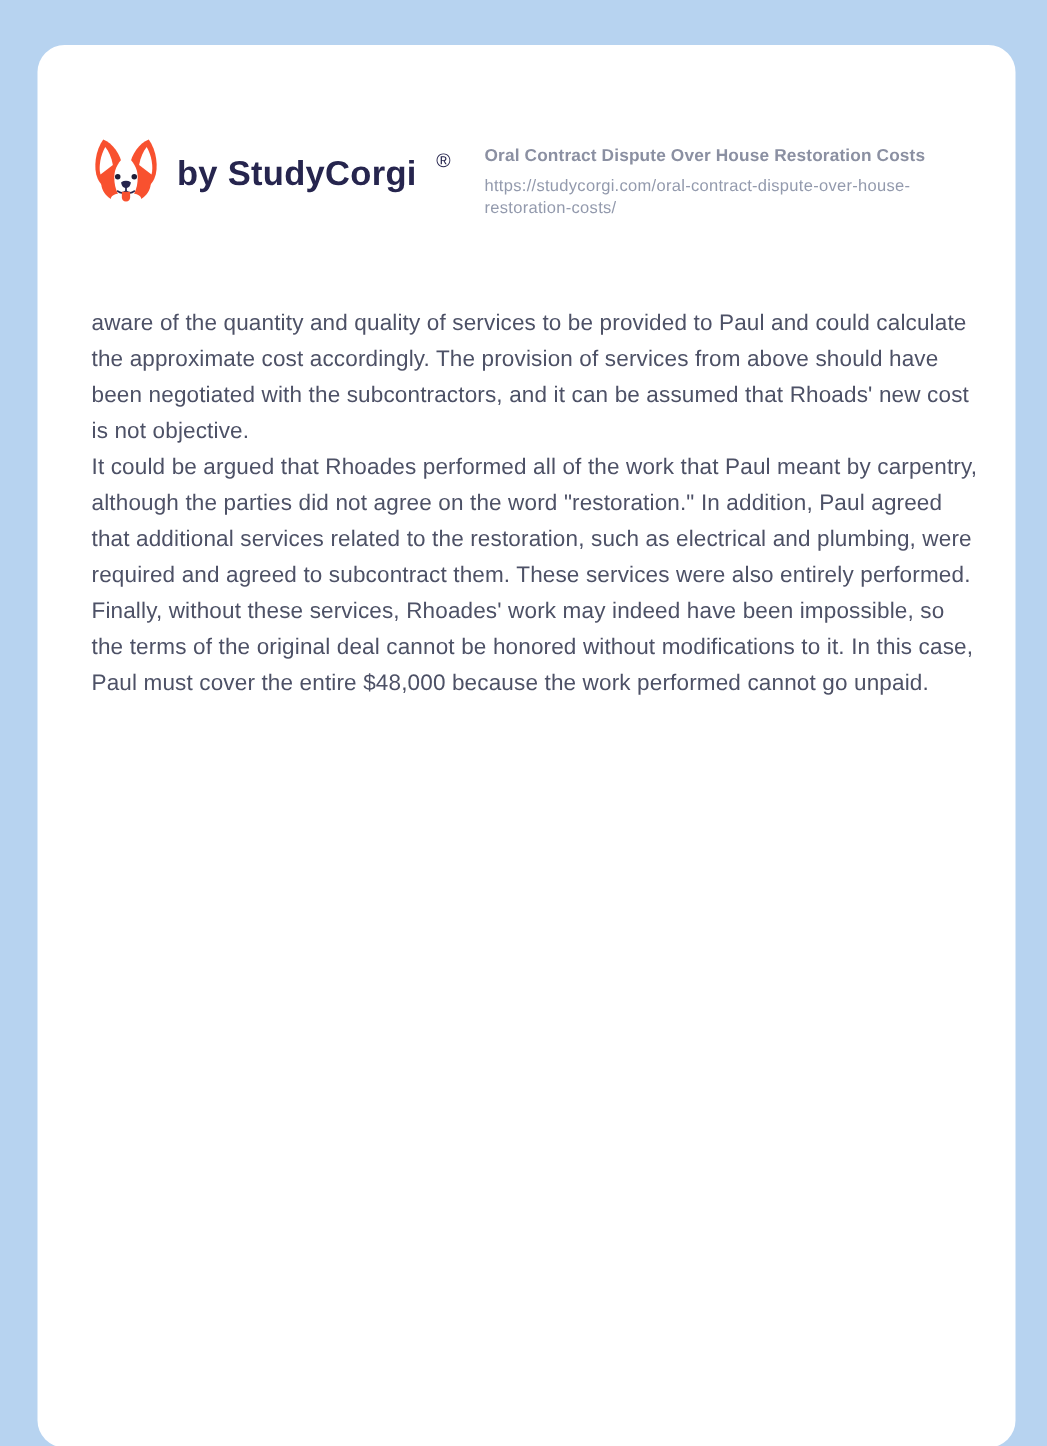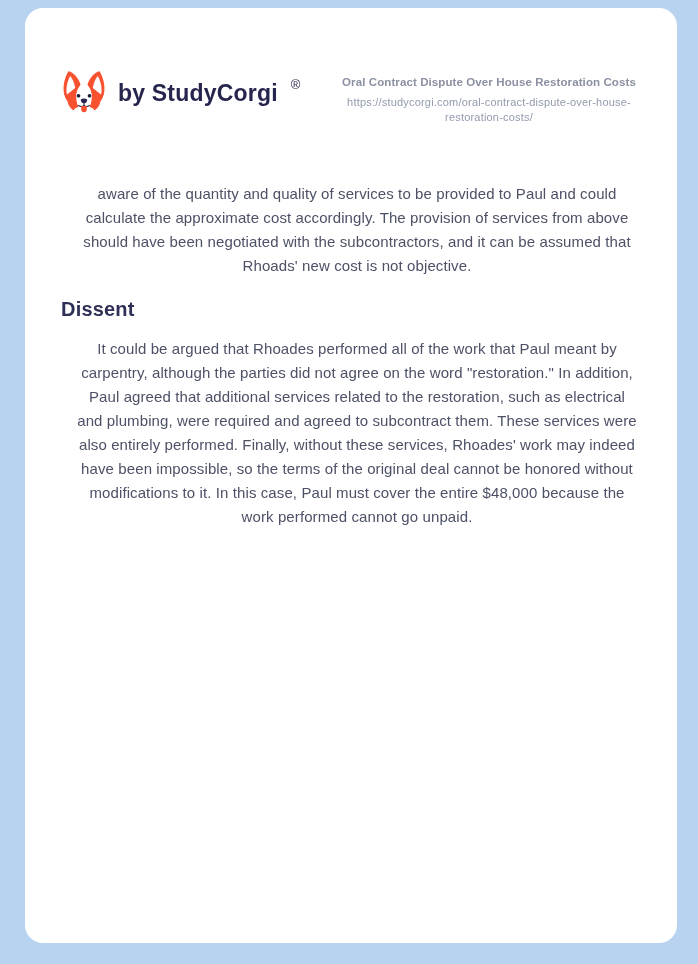--- a/index.html
+++ b/index.html
@@ -6,21 +6,21 @@
   html, body {
     margin: 0; padding: 0;
     width: 698px; height: 964px;
     overflow: hidden;
     font-family: "Liberation Sans", sans-serif;
   }
   body { background: #B7D3F0; }
 
   .card {
     position: absolute;
-    left: 25px; top: 8px;
+    left: 25px; top: 30px;
     width: 652px; height: 935px;
     background: #FFFFFF;
     border-radius: 18px;
   }
 
   .card-header {
     display: flex;
     justify-content: space-between;
     align-items: flex-start;
     padding: 62px 22px 0 36px;
@@ -43,21 +43,21 @@
   .reg-mark {
     font-size: 13px;
     color: #26254E;
     position: relative;
     top: -9px;
     margin-left: 2px;
     font-weight: 400;
   }
 
   .meta {
-    text-align: center;
+    text-align: left;
     max-width: 332px;
     padding-top: 5px;
   }
   .doc-title {
     font-size: 11.5px;
     font-weight: bold;
     color: #8B90A2;
     line-height: 1.35;
     letter-spacing: 0.1px;
     margin-bottom: 4px;
@@ -68,26 +68,25 @@
     color: #939AAD;
     line-height: 1.4;
     letter-spacing: 0.2px;
     text-decoration: none;
     word-break: normal;
     overflow-wrap: break-word;
   }
 
   .content { padding: 0 24px 0 36px; }
   .para {
-    margin: 16px;
+    margin: 0;
     font-size: 15px;
     line-height: 24px;
     color: #4D5166;
     letter-spacing: 0.1px;
-    text-align: center;
   }
   .para.first { margin-top: 57px; }
   .section-heading {
     margin: 20px 0 16px 0;
     font-size: 20px;
     font-weight: 800;
     color: #2F3057;
     letter-spacing: 0.2px;
   }
 </style>
@@ -132,17 +131,16 @@
 
     <div class="meta">
       <div class="doc-title">Oral Contract Dispute Over House Restoration Costs</div>
       <a class="doc-url">https://studycorgi.com/oral-contract-dispute-over-house-restoration-costs/</a>
     </div>
 
   </header>
 
   <main class="content">
     <p class="para first">aware of the quantity and quality of services to be provided to Paul and could calculate the approximate cost accordingly. The provision of services from above should have been negotiated with the subcontractors, and it can be assumed that Rhoads' new cost is not objective.</p>
-    <h2 class="section-heading">Dissent</h2>
     <p class="para">It could be argued that Rhoades performed all of the work that Paul meant by carpentry, although the parties did not agree on the word "restoration." In addition, Paul agreed that additional services related to the restoration, such as electrical and plumbing, were required and agreed to subcontract them. These services were also entirely performed. Finally, without these services, Rhoades' work may indeed have been impossible, so the terms of the original deal cannot be honored without modifications to it. In this case, Paul must cover the entire $48,000 because the work performed cannot go unpaid.</p>
   </main>
 
 </div>
 
 </body></html>

